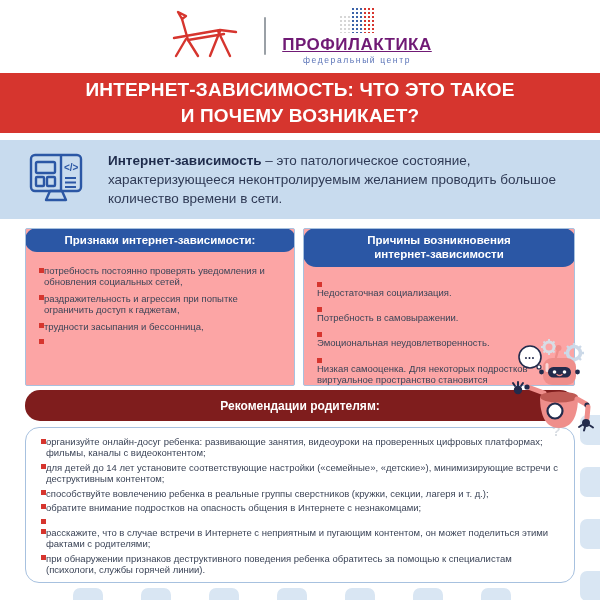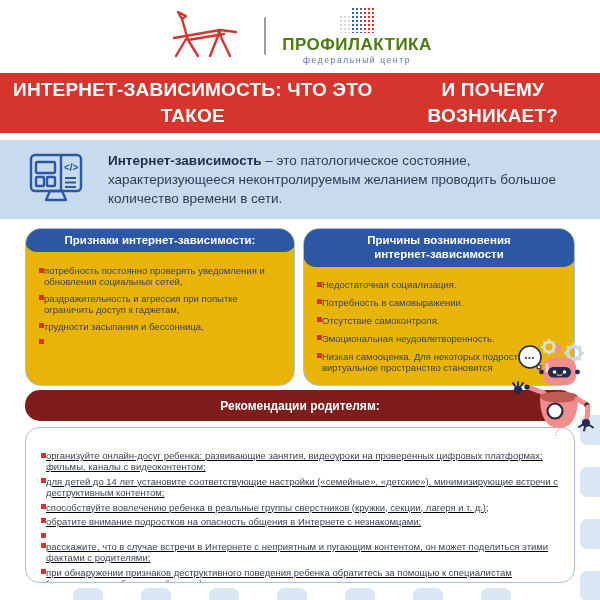--- a/index.html
+++ b/index.html
@@ -12,58 +12,58 @@
   
   .logos{position:absolute;top:0;left:0;right:0;height:72px;display:flex;align-items:center;
          justify-content:center;gap:16px;z-index:1;}
   .logo-divider{width:2px;height:38px;background:#9aa0a6;border-radius:1px;}
   .brand{display:flex;flex-direction:column;align-items:center;}
   .flag-grid{display:flex;align-items:flex-end;gap:1px;height:26px;margin-bottom:3px;}
   .flag-col{width:11px;background-size:4px 4px;}
   .flag-col.white{height:18px;background-image:radial-gradient(#d6d6d6 1.1px,transparent 1.3px);}
   .flag-col.blue {height:26px;background-image:radial-gradient(#3c63a8 1.1px,transparent 1.3px);}
   .flag-col.red  {height:26px;background-image:radial-gradient(#d6352e 1.1px,transparent 1.3px);}
-  .brand-name{font-size:17px;font-weight:bold;color:#4d7c0f;letter-spacing:.5px;line-height:1;}
+  .brand-name{font-size:17px;font-weight:bold;color:#701a75;letter-spacing:.5px;line-height:1;text-decoration:underline;}
   .brand-sub{font-size:8.5px;color:#5b74b8;letter-spacing:1.6px;margin-top:2px;}
 
   
   .banner{position:absolute;top:73px;left:0;right:0;height:60px;background:#d6352e;color:#fff;
-          display:flex;flex-direction:row;align-items:center;justify-content:center;
+          display:flex;flex-direction:column;align-items:center;justify-content:center;
           font-weight:bold;font-size:19px;line-height:1.35;text-align:center;letter-spacing:.2px;z-index:1;}
 
   
   .definition{position:absolute;top:140px;left:0;right:0;height:79px;background:#c8dbee;
               display:flex;align-items:center;gap:24px;padding-left:28px;box-sizing:border-box;z-index:1;}
   .definition p{margin:0;width:448px;font-size:13.5px;line-height:1.42;color:#2f3a55;}
   .definition p strong{color:#1f2c4c;}
 
   
-  .box{position:absolute;background:#eab308;border:1.5px solid #a7c1df;border-radius:16px;
+  .box{position:absolute;background:#fca5a5;border:1.5px solid #a7c1df;border-radius:2px;
        box-sizing:border-box;z-index:1;overflow:hidden;}
   .box-header{position:absolute;top:-1.5px;left:-1.5px;right:-1.5px;background:#2b57a5;color:#fff;
               border-radius:13px;display:flex;align-items:center;justify-content:center;
               text-align:center;font-weight:bold;font-size:11.5px;line-height:1.3;padding:5px 8px;
               box-sizing:border-box;}
   .signs {left:25px;top:228px;width:270px;height:158px;}
   .causes{left:303px;top:228px;width:272px;height:158px;}
   .causes .box-header span{max-width:190px;}
   ul.blist{list-style:none;margin:0;padding:7px 10px 4px 13px;}
   .signs  ul.blist{margin-top:29px;}
   .causes ul.blist{margin-top:43px;}
   ul.blist li{display:flex;gap:0;font-size:9.5px;line-height:1.2;color:#3b4457;margin-bottom:5px;}
-  .causes ul.blist li{margin-bottom:6.5px;}
+  .causes ul.blist li{margin-bottom:6.5px;flex-direction:column;}
   .sq{flex:none;width:5px;height:5px;background:#d6352e;margin-top:2.5px;}
 
   
   .rec-header{position:absolute;left:25px;top:390px;width:550px;height:31px;background:#7f1d1d;
               border-radius:15px;color:#fff;font-weight:bold;font-size:12px;display:flex;
               align-items:center;justify-content:center;box-sizing:border-box;z-index:1;}
   .rec-body{position:absolute;left:25px;top:427px;width:550px;height:156px;background:#fff;
             border:1.5px solid #a7c1df;border-radius:14px;box-sizing:border-box;z-index:1;overflow:hidden;}
-  .rec-body ul.blist{padding:8px 14px 4px 15px;margin-top:14px;text-decoration:underline;}
+  .rec-body ul.blist{padding:8px 14px 4px 15px;margin-top:0;}
   .rec-body ul.blist li{margin-bottom:3px;}
 
   
   .mascot{position:absolute;left:500px;top:336px;width:100px;height:110px;z-index:5;}
 </style>
 </head>
 <body>
 
 <div class="page">
 
@@ -157,24 +157,20 @@
       <li>
           <span class="sq"></span>
           <span>Недостаточная социализация.</span>
         </li>
       <li>
           <span class="sq"></span>
           <span>Потребность в самовыражении.</span>
         </li>
       <li>
           <span class="sq"></span>
-          <span>Отсутствие самоконтроля.</span>
-        </li>
-      <li>
-          <span class="sq"></span>
           <span>Эмоциональная неудовлетворенность.</span>
         </li>
       <li>
           <span class="sq"></span>
           <span>Низкая самооценка. Для некоторых подростков виртуальное пространство становится</span>
         </li>
     </ul>
   </section>
 
   <div class="rec-header">

